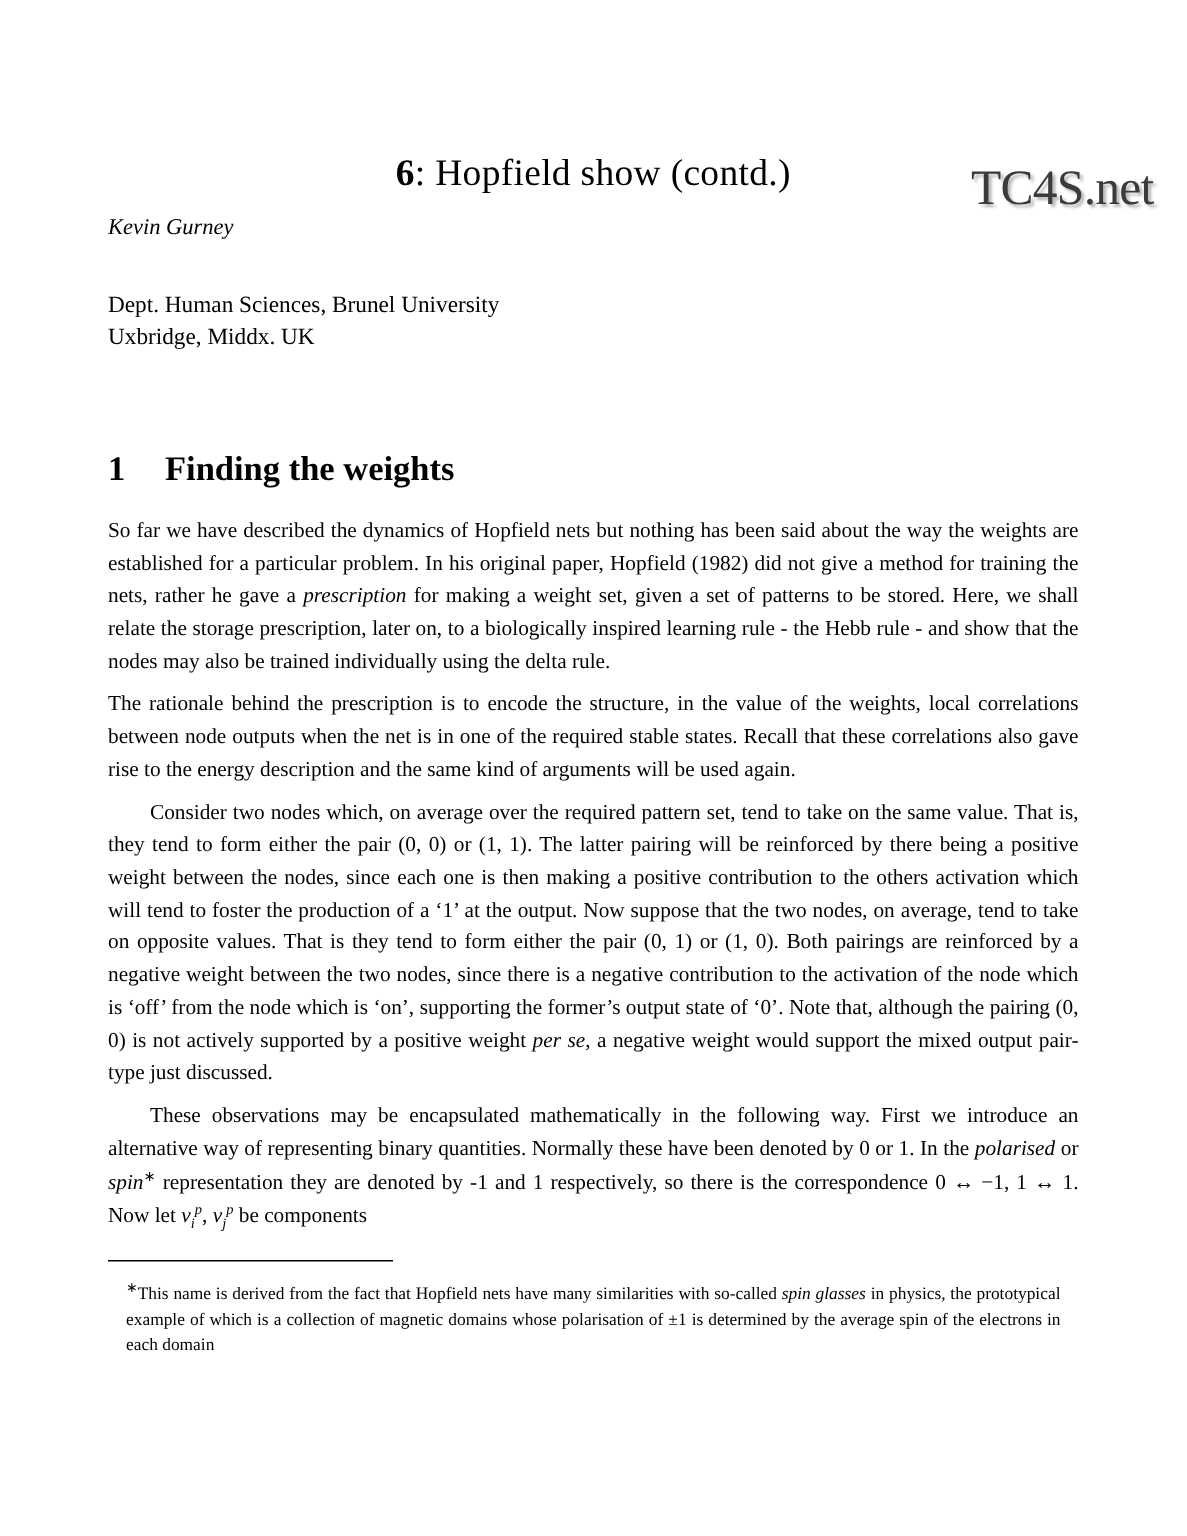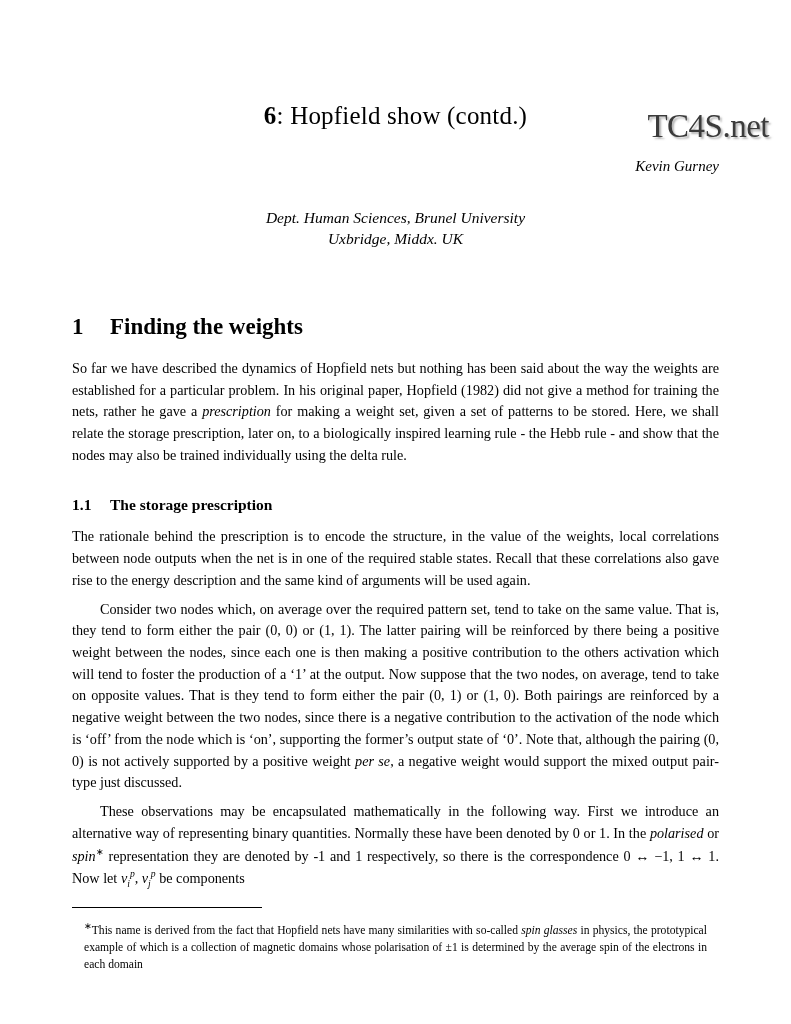--- a/index.html
+++ b/index.html
@@ -51,31 +51,30 @@
 
   
   .doc-title {
     text-align: center;
     font-size: 25px;
     margin-top: 102px;
     letter-spacing: 0.2px;
   }
   .doc-title .num { font-weight: bold; }
   .author {
-    text-align: right;
+    text-align: left;
     font-style: italic;
     font-size: 15px;
-    margin-top: 28px;
+    margin-top: 14px;
   }
   .affil {
-    text-align: center;
+    text-align: left;
     font-size: 15.5px;
     margin-top: 33px;
     line-height: 1.35;
-    font-style: italic;
   }
 
   
   h1.sec {
     font-size: 23px;
     font-weight: bold;
     margin: 64px 0 18px 0;
   }
   h1.sec .num { display: inline-block; width: 38px; }
   h2.subsec {
@@ -137,23 +136,20 @@
 
   <p class="body">
     So far we have described the dynamics of Hopfield nets but nothing has been said about
     the way the weights are established for a particular problem. In his original paper, Hopfield
     (1982) did not give a method for training the nets, rather he gave a <span class="it">prescription</span> for making a
     weight set, given a set of patterns to be stored. Here, we shall relate the storage prescription,
     later on, to a biologically inspired learning rule - the Hebb rule - and show that the nodes
     may also be trained individually using the delta rule.
   </p>
 
-  <h2 class="subsec">
-    <span class="num">1.1</span><span>The storage prescription</span>
-  </h2>
 
   <p class="body">
     The rationale behind the prescription is to encode the structure, in the value of the
     weights, local correlations between node outputs when the net is in one of the required stable
     states. Recall that these correlations also gave rise to the energy description and the same
     kind of arguments will be used again.
   </p>
 
   <p class="body indent">
     Consider two nodes which, on average over the required pattern set, tend to take on the

